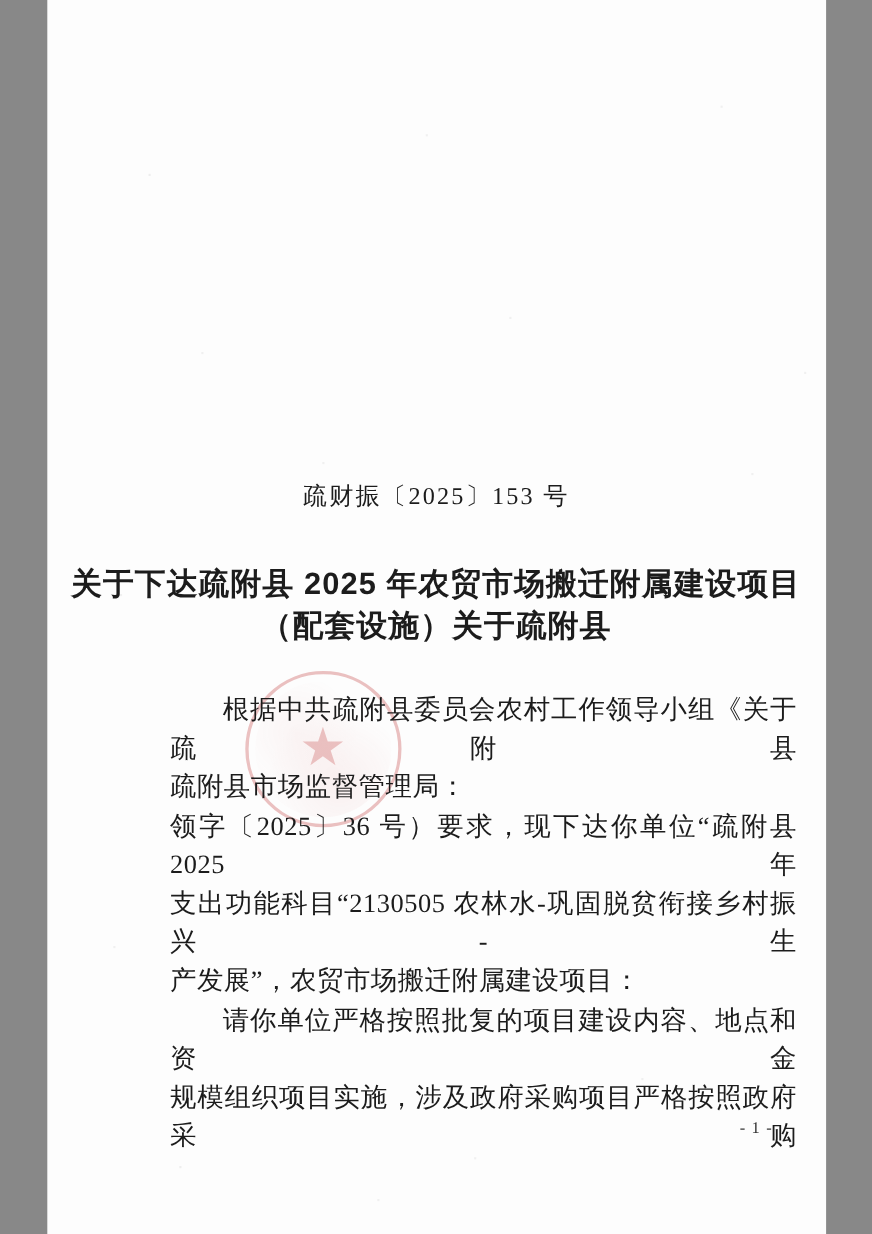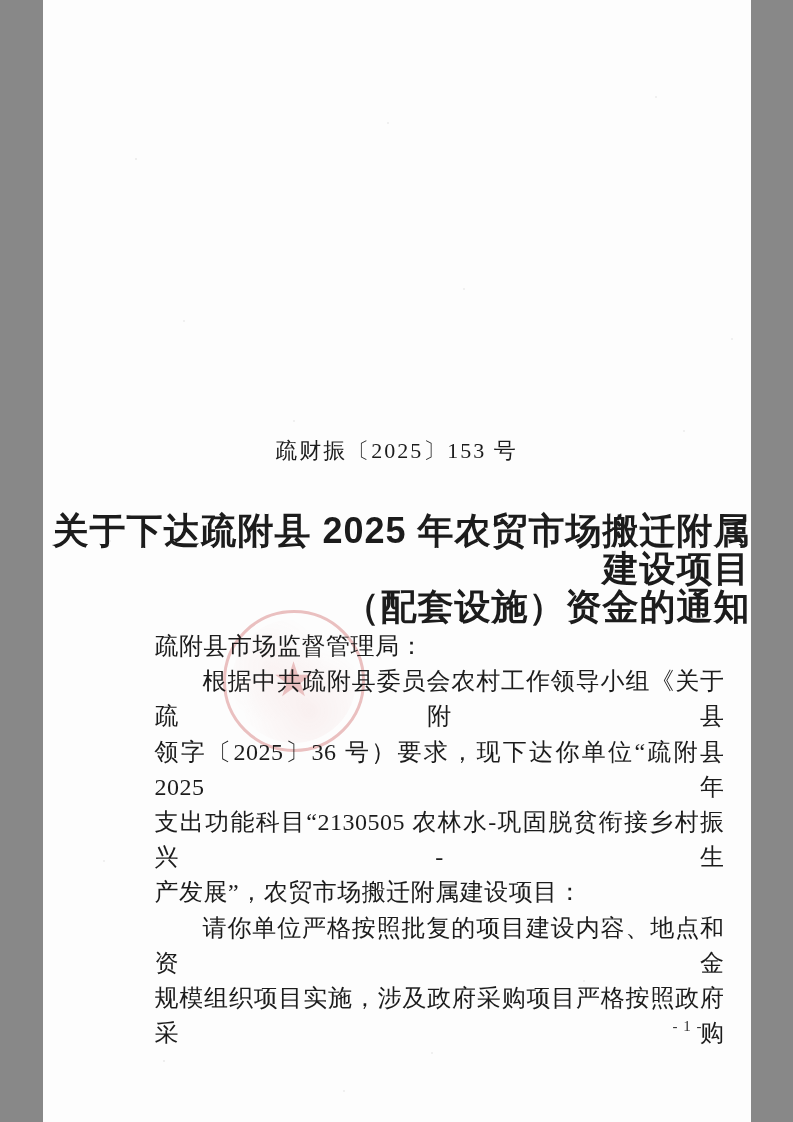--- a/index.html
+++ b/index.html
@@ -28,24 +28,24 @@
       730px 760px 0 rgba(0,0,0,0.05), 60px 860px 0 rgba(0,0,0,0.05);
   }
   .doc-number {
     position: absolute; top: 436px; left: 0; right: 0;
     text-align: center;
     font-size: 22px; letter-spacing: 2px;
     z-index: 1;
   }
   .title {
     position: absolute; top: 512px; left: 0; right: 0;
-    text-align: right;
+    text-align: center;
     font-family: "Liberation Sans", "DejaVu Sans", sans-serif;
     font-weight: 700;
-    font-size: 36px; line-height: 38px; letter-spacing: 1px;
+    font-size: 28px; line-height: 38px; letter-spacing: 1px;
     z-index: 1;
   }
   .seal {
     position: absolute; left: 180px; top: 610px;
     width: 136px; height: 136px;
     border: 3px solid var(--seal_red, #c85050);
     border-radius: 50%;
     opacity: 0.35;
     filter: blur(0.5px);
     display: flex; align-items: center; justify-content: center;
@@ -85,31 +85,31 @@
 </head>
 <body>
 
 <div class="page">
   <div class="noise"></div>
 
   <div class="doc-number">疏财振〔2025〕153 号</div>
 
   <div class="title">
     <div>关于下达疏附县 2025 年农贸市场搬迁附属建设项目</div>
-    <div>（配套设施）资金的通知</div>
+    <div>（配套设施）关于疏附县</div>
   </div>
 
   <div class="seal">
     <span class="seal-star">★</span>
   </div>
 
   <div class="body-block">
+    <div class="line indent">根据中共疏附县委员会农村工作领导小组《关于疏附县</div>
+
     <div class="line short">疏附县市场监督管理局：</div>
-
-    <div class="line indent">根据中共疏附县委员会农村工作领导小组《关于疏附县</div>
     <div class="line">领字〔2025〕36 号）要求，现下达你单位“疏附县 2025 年</div>
     <div class="line">支出功能科目“2130505 农林水-巩固脱贫衔接乡村振兴-生</div>
     <div class="line short">产发展”，农贸市场搬迁附属建设项目：</div>
 
     <div class="line indent">请你单位严格按照批复的项目建设内容、地点和资金</div>
     <div class="line">规模组织项目实施，涉及政府采购项目严格按照政府采购</div>
 
   </div>
 
   <div class="page-num">- 1 -</div>

